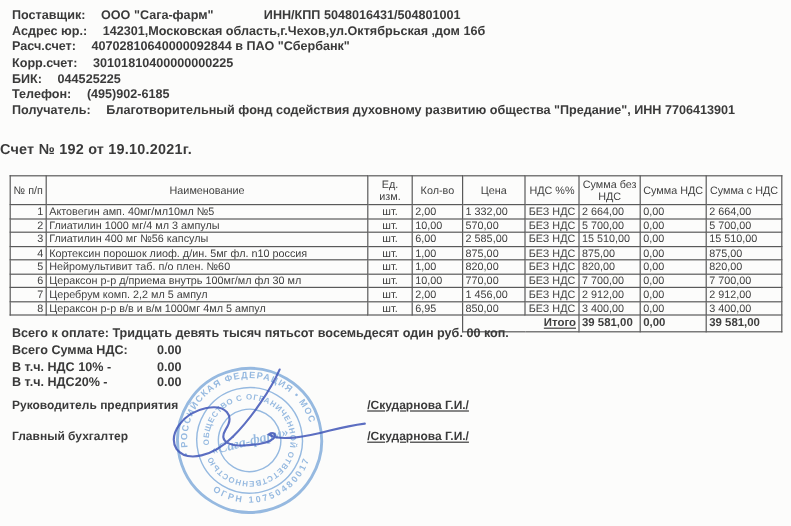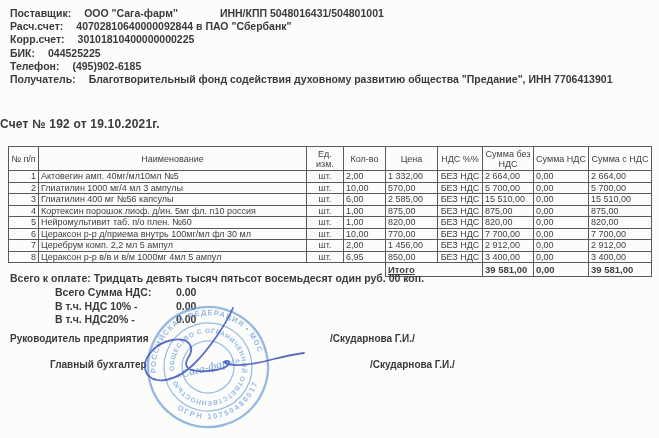--- a/index.html
+++ b/index.html
@@ -21,43 +21,46 @@
   
   table.inv{position:absolute;top:146px;left:8px;width:643px;border-collapse:collapse;table-layout:fixed;font-size:9px;color:#3f3f3f;}
   table.inv th, table.inv td{border:1px solid #5a5a5a;padding:0 2px;overflow:hidden;}
   table.inv th{font-weight:normal;white-space:normal;line-height:10px;height:21px;padding:1px;}
   table.inv td{height:10px;line-height:10.5px;white-space:nowrap;}
   td.rt{}
   td.ctr{text-align:center;}
   td.num{text-align:right;padding-right:1px;}
   tr.total-row td{height:13px;line-height:13px;font-weight:bold;font-size:9.5px;}
   tr.total-row td.noborder{border:none;background:transparent;}
-  tr.total-row td.tlabel{text-align:left;text-decoration:underline;}
+  tr.total-row td.tlabel{text-align:right;text-decoration:underline;}
 
   
   .summary-block{position:absolute;top:272px;left:10px;font-size:10.5px;font-weight:bold;line-height:13.8px;white-space:nowrap;}
-  .sum-line .lbl2{display:inline-block;min-width:118px;margin-left:45px;}
+  .sum-line .lbl2{display:inline-block;min-width:118px;}
   .sum-line .val2{display:inline-block;}
 
   
   .sig-row{position:absolute;left:10px;font-size:10px;font-weight:bold;white-space:nowrap;}
-  .sig-row .sig-name{position:absolute;left:320px;top:0;}
+  .sig-row .sig-name{position:absolute;left:296px;top:0;text-decoration:underline;}
   #sig-row-1{top:333px;}
-  #sig-row-2{top:359px;margin-left:40px;}
+  #sig-row-2{top:359px;}
 
   
   .stamp-wrap{position:absolute;left:141px;top:300px;width:134px;height:134px;opacity:.72;transform:rotate(-14deg);}
   .sign-wrap{position:absolute;left:138px;top:306px;width:210px;height:110px;opacity:.85;}
 </style>
 </head>
 <body>
 
 <div class="header-block">
   <div class="hline">
     <span class="lbl">Поставщик:</span><span class="val">ООО "Сага-фарм"</span><span class="extra">ИНН/КПП 5048016431/504801001</span>
+  </div>
+  <div class="hline">
+    <span class="lbl">Асдрес юр.:</span><span class="val">142301,Московская область,г.Чехов,ул.Октябрьская ,дом 16б</span>
   </div>
   <div class="hline">
     <span class="lbl">Расч.счет:</span><span class="val">40702810640000092844 в ПАО "Сбербанк"</span>
   </div>
   <div class="hline">
     <span class="lbl">Корр.счет:</span><span class="val">30101810400000000225</span>
   </div>
   <div class="hline">
     <span class="lbl">БИК:</span><span class="val">044525225</span>
   </div>

